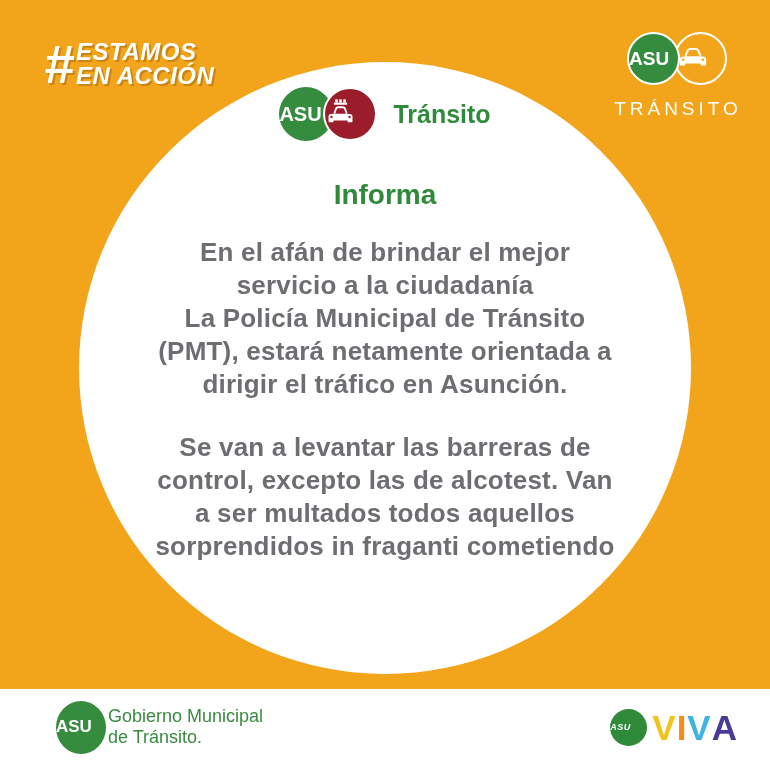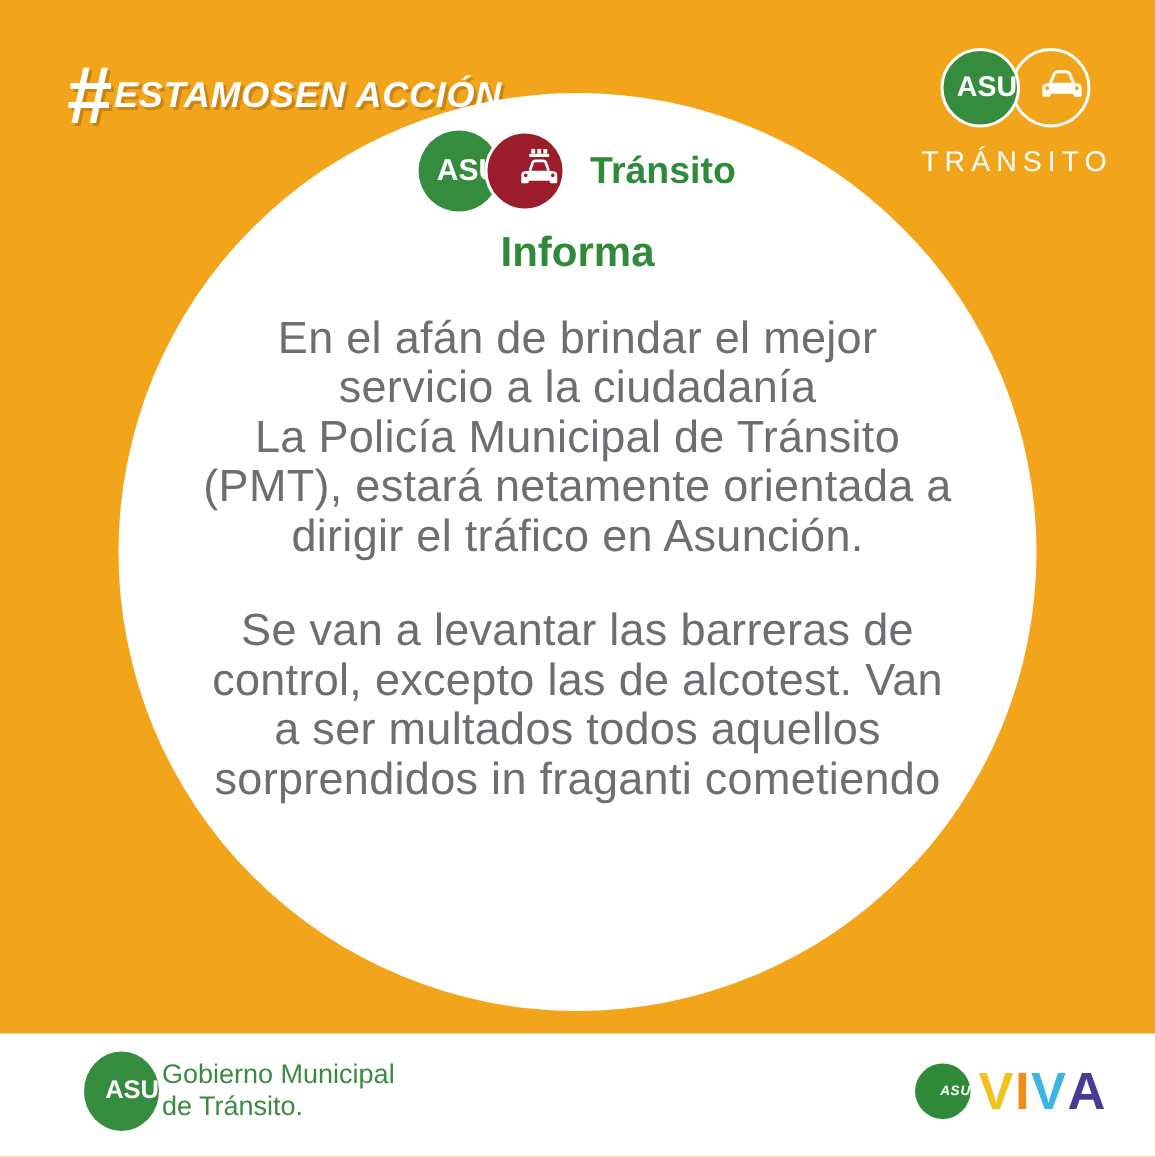--- a/index.html
+++ b/index.html
@@ -12,48 +12,48 @@
   }
 
   
   .hashtag {
     position:absolute; left:44px; top:40px;
     display:flex; align-items:center;
     color:#fff; font-style:italic; font-weight:800;
     text-shadow:2px 2px 0 rgba(150,95,10,.45);
   }
   .hash-symbol { font-size:54px; line-height:48px; margin-right:5px; letter-spacing:-3px; }
-  .hash-lines { display:flex; flex-direction:row; font-size:24px; line-height:24px; letter-spacing:.5px; text-transform:uppercase; }
+  .hash-lines { display:flex; flex-direction:column; font-size:24px; line-height:24px; letter-spacing:.5px; text-transform:uppercase; }
 
   
   .tr-logo { position:absolute; right:26px; top:32px; width:132px; text-align:center; }
   .tr-circles { position:relative; width:102px; height:57px; margin:0 auto; }
-  .circle { border-radius:50%; display:flex; align-items:center; justify-content:flex-end; }
+  .circle { border-radius:50%; display:flex; align-items:center; justify-content:flex-start; }
   .tr-green { position:absolute; left:0; top:0; width:53px; height:53px;
     background:#358B3E; border:2px solid #fff; z-index:2;
     color:#fff; font-weight:700; font-size:19px; }
   .tr-outline { position:absolute; left:47px; top:0; width:53px; height:53px;
     border:2.5px solid #fff; color:#F2A41B; }
   .tr-caption { color:#fff; font-size:19px; letter-spacing:4px; margin-top:9px; font-weight:400; }
 
   
   .card {
     position:absolute; left:79px; top:62px; width:612px; height:612px;
     background:#fff; border-radius:50%; text-align:center;
   }
   .brand-row { display:flex; align-items:center; justify-content:center; padding-top:25px; }
   .b-green { width:54px; height:54px; background:#358B3E; z-index:1;
     color:#fff; font-weight:700; font-size:20px; }
   .b-red { width:54px; height:54px; background:#9B1C2B; border:2.5px solid #fff;
     margin-left:-10px; z-index:2; color:#9B1C2B; }
   .b-brand { color:#2F8B3A; font-weight:700; font-size:25px; margin-left:16px; }
 
-  .heading { color:#2F8B3A; font-size:28px; font-weight:800; margin-top:11px; }
+  .heading { color:#2F8B3A; font-size:28px; font-weight:800; margin-top:38px; }
 
-  .para { color:#6D6E71; font-size:30px; font-weight:400; line-height:33px; letter-spacing:.2px; }
+  .para { color:#6D6E71; font-size:26px; font-weight:700; line-height:33px; letter-spacing:.2px; }
   .para-1 { margin-top:25px; }
   .para-2 { margin-top:30px;text-align:center; }
   .para .line { display:block; }
 
   
   .footer {
     position:absolute; left:0; bottom:0; width:770px; height:82px;
     background:#fff; display:flex; align-items:center; justify-content:space-between;
     padding:0 32px 6px 56px;
   }

